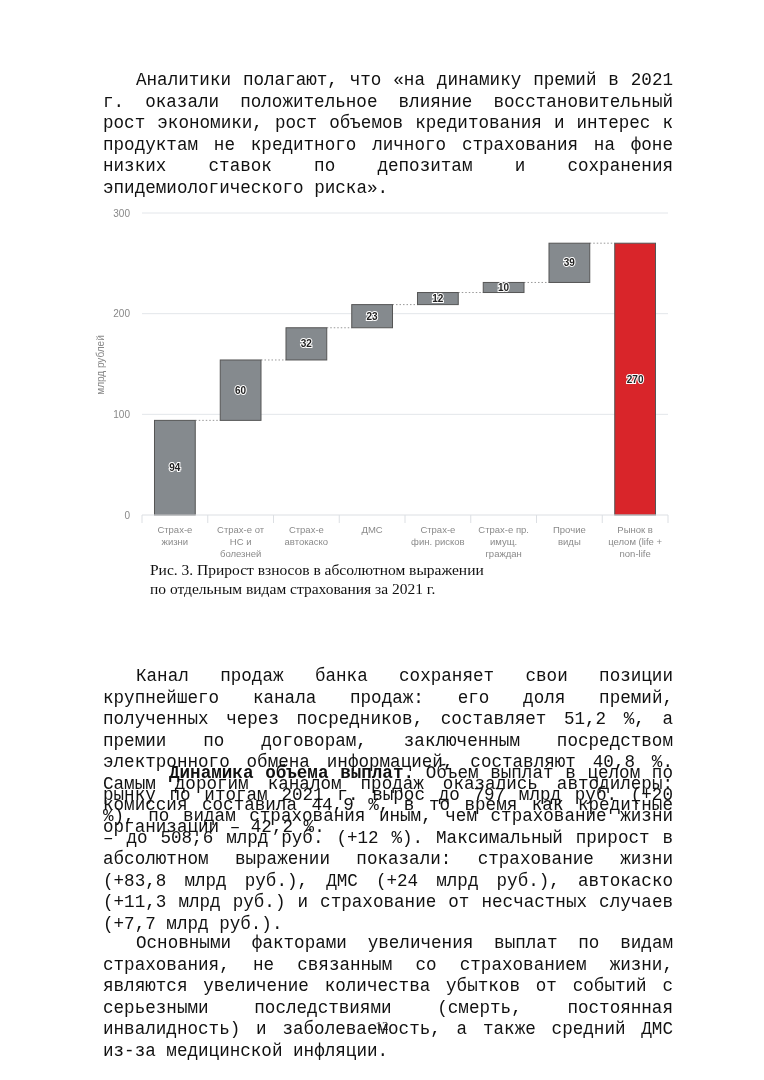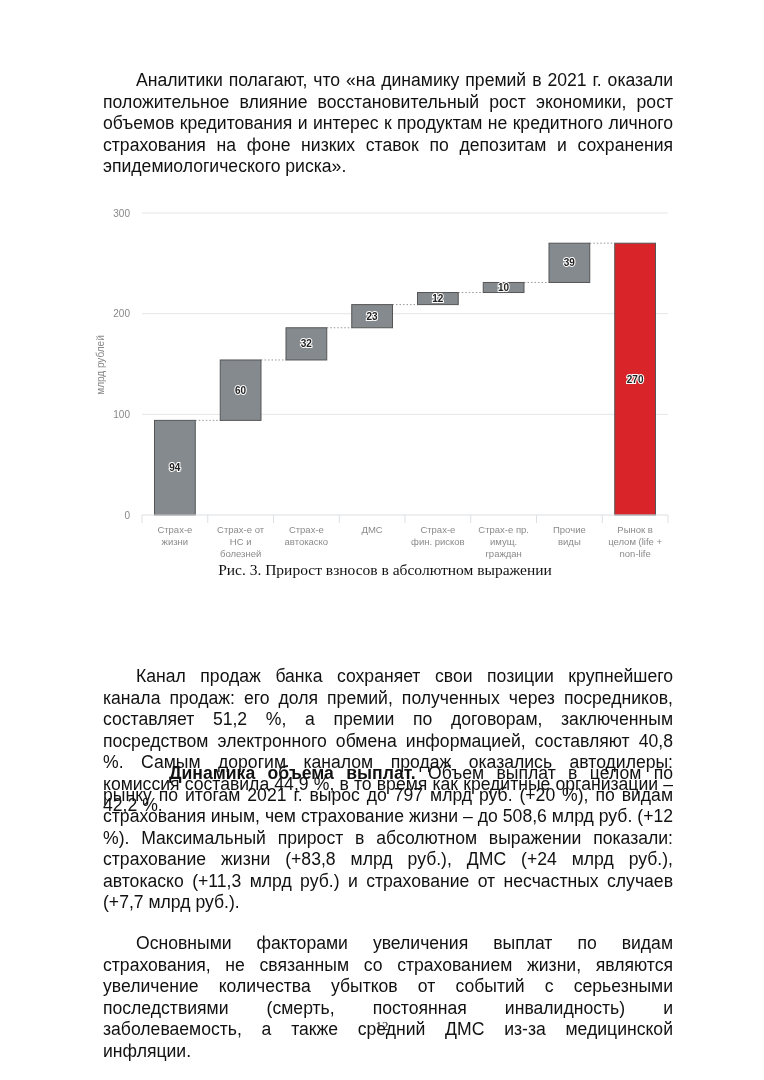--- a/index.html
+++ b/index.html
@@ -1,32 +1,32 @@
 <!DOCTYPE html>
 <html><head>
 <meta charset="utf-8">
 <style>
   html, body { margin: 0; padding: 0; background: #ffffff; }
   body { width: 764px; height: 1080px; position: relative; overflow: hidden; }
   .page { position: absolute; left: 0; top: 0; width: 764px; height: 1080px; background: #fff; }
   .para {
     position: absolute; left: 103px; width: 570px;
-    font-family: Liberation Sans, sans-serif; font-size: 17.6px; line-height: 21.5px;
+    font-family: Liberation Mono, monospace; font-size: 17.6px; line-height: 21.5px;
     color: #111; text-align: justify; margin: 0;
   }
   .para .indent { display: inline-block; width: 33px; }
   .para b { font-weight: bold; margin-left: 33px; }
   #p1 { top: 70px; }
   #p2 { top: 666px; }
   #p3 { top: 763px; }
   #p4 { top: 933px; }
   .caption {
     position: absolute; left: 150px; width: 470px; top: 560px;
     font-family: "Liberation Serif", serif; font-size: 15.5px; line-height: 19px;
-    color: #111; text-align: center;
+    color: #111; 
   }
   .page-num {
     position: absolute; left: 0; width: 764px; top: 1018px; text-align: center;
     font-family: "Liberation Serif", serif; font-size: 13px; color: #222;
   }
   #chart { position: absolute; left: 80px; top: 200px; width: 600px; height: 370px; }
   #chart text { font-family: "Liberation Sans", sans-serif; }
   .tick { font-size: 10px; fill: #888; }
   .ylabel { font-size: 10px; fill: #888; }
   .cat { font-size: 9.5px; fill: #8a8a8a; }
@@ -105,20 +105,21 @@
         <text x="489.375" y="345" text-anchor="middle" class="cat">виды</text>
         <text x="555.125" y="333" text-anchor="middle" class="cat">Рынок в</text>
         <text x="555.125" y="345" text-anchor="middle" class="cat">целом (life +</text>
         <text x="555.125" y="357" text-anchor="middle" class="cat">non-life</text>
       </g>
     <text class="ylabel" transform="translate(24,165) rotate(-90)" text-anchor="middle">млрд рублей</text>
   </svg>
 
   <div class="caption">
     <div>Рис. 3. Прирост взносов в абсолютном выражении</div>
+    <div>по отдельным видам страхования за 2021 г.</div>
   </div>
 
   <p class="para" id="p2"><span class="indent"></span><span>Канал продаж банка сохраняет свои позиции крупнейшего канала продаж: его доля премий, полученных через посредников, составляет 51,2 %, а премии по договорам, заключенным посредством электронного обмена информацией, составляют 40,8 %. Самым дорогим каналом продаж оказались автодилеры: комиссия составила 44,9 %, в то время как кредитные организации – 42,2 %.</span></p>
 
   <p class="para" id="p3"><span class="indent"></span><b>Динамика объема выплат.</b><span> Объем выплат в целом по рынку по итогам 2021 г. вырос до 797 млрд руб. (+20 %), по видам страхования иным, чем страхование жизни – до 508,6 млрд руб. (+12 %). Максимальный прирост в абсолютном выражении показали: страхование жизни (+83,8 млрд руб.), ДМС (+24 млрд руб.), автокаско (+11,3 млрд руб.) и страхование от несчастных случаев (+7,7 млрд руб.).</span></p>
 
   <p class="para" id="p4"><span class="indent"></span><span>Основными факторами увеличения выплат по видам страхования, не связанным со страхованием жизни, являются увеличение количества убытков от событий с серьезными последствиями (смерть, постоянная инвалидность) и заболеваемость, а также средний ДМС из-за медицинской инфляции.</span></p>
 
   <div class="page-num">12</div>
 </div>

